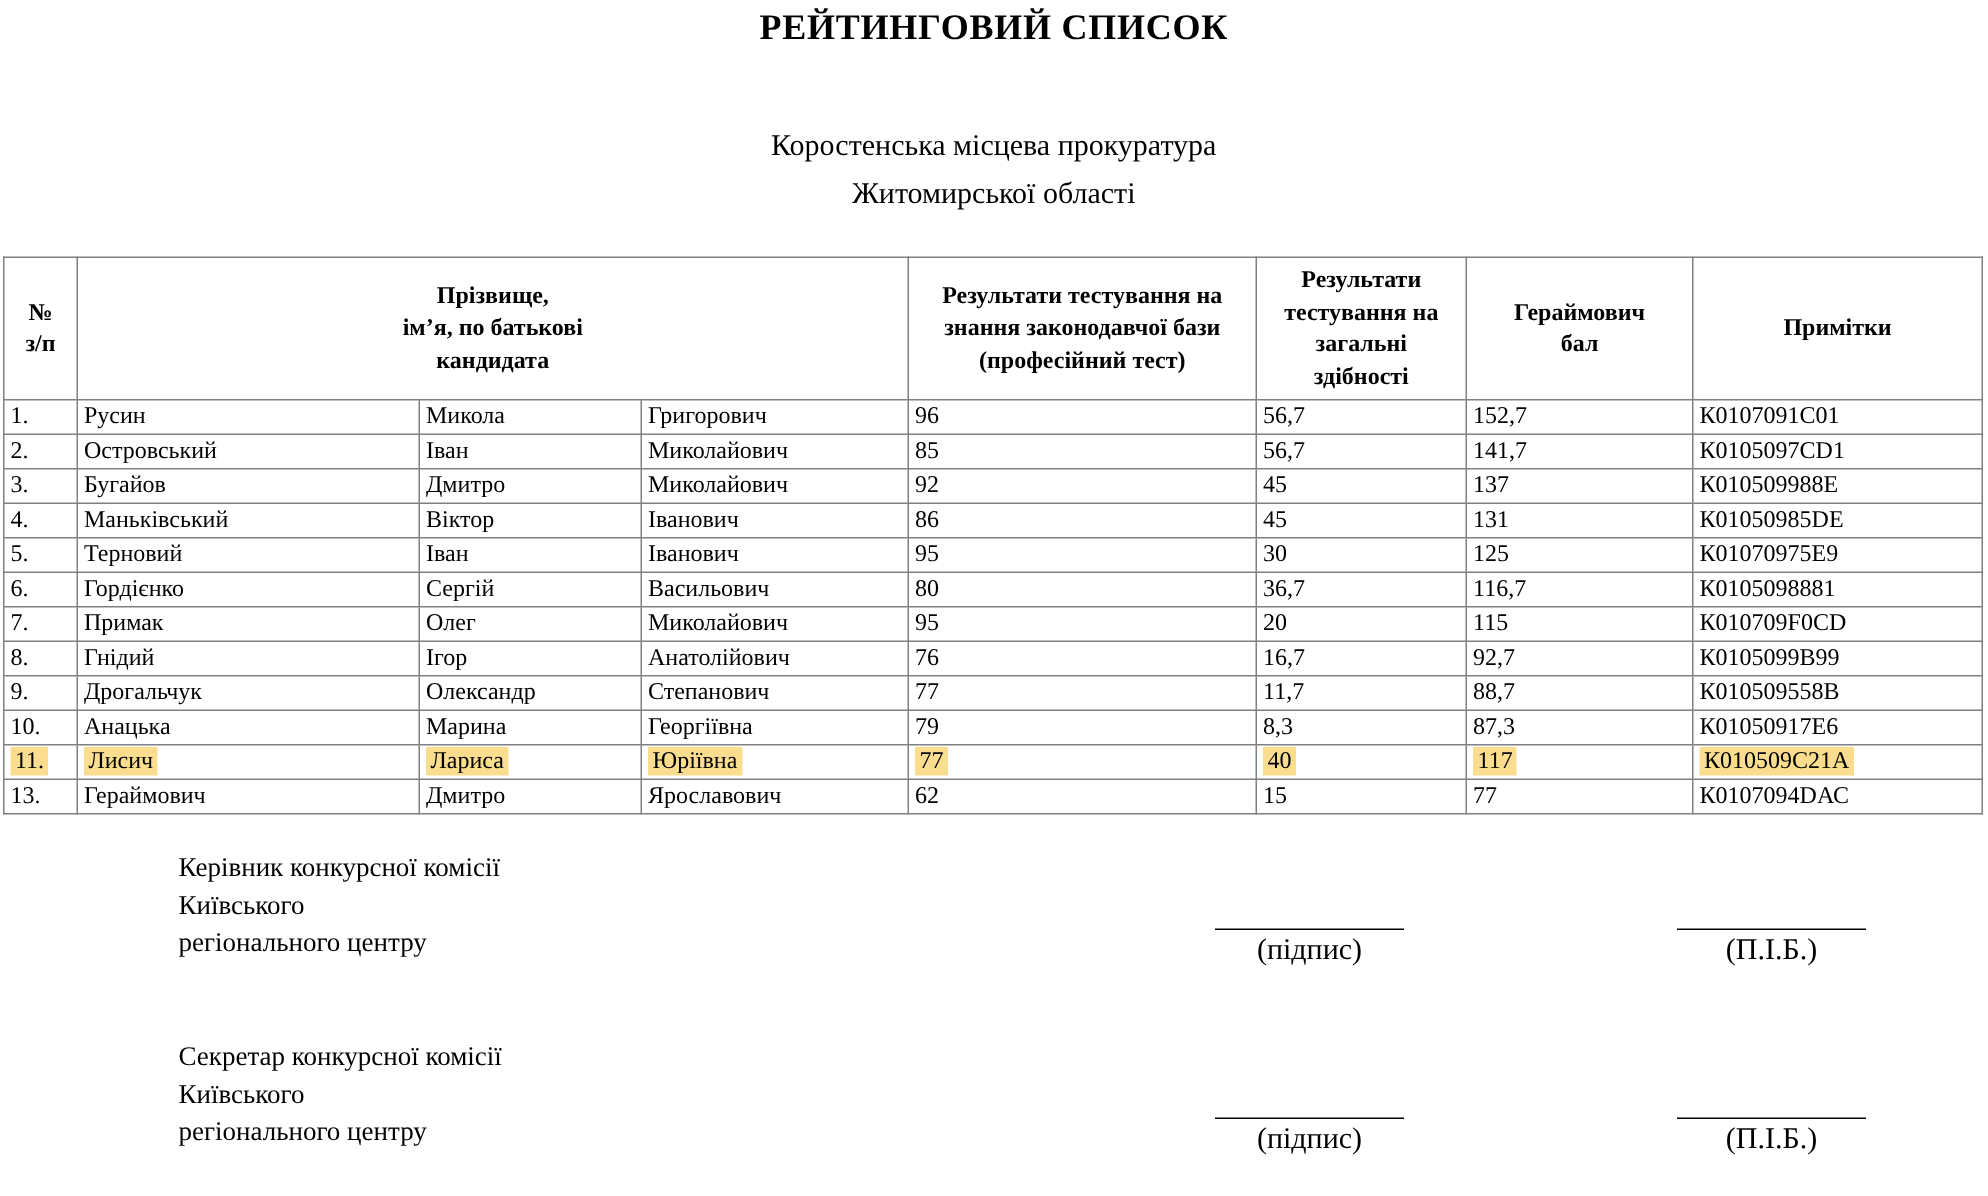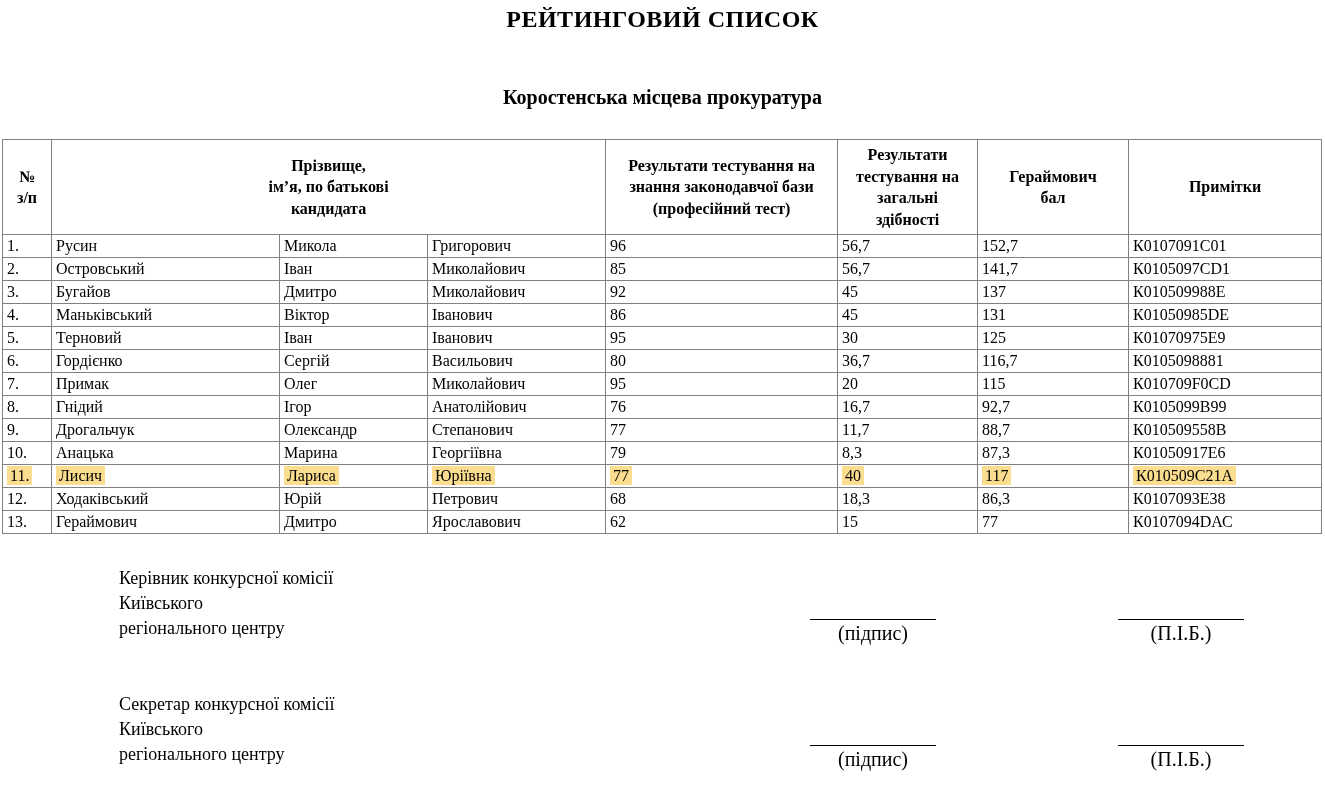--- a/index.html
+++ b/index.html
@@ -19,21 +19,21 @@
     margin-top:6px;
     text-align:center;
     font-size:24px;
     font-weight:bold;
     letter-spacing:0.5px;
   }
   .doc-subtitle{
     margin-top:48px;
     text-align:center;
     font-size:20px;
-    font-weight:bold;
+    font-weight:normal;
     line-height:32px;
   }
   table.rating{
     border-collapse:collapse;
     table-layout:fixed;
     width:1319px;
     margin:26px auto 0 2px;
   }
   table.rating th, table.rating td{
     border:1px solid var(--border);
@@ -89,20 +89,21 @@
   .sig-signature{left:798px;}
   .sig-name{left:1106px;}
 </style>
 </head>
 <body>
 
 <div class="doc-title">РЕЙТИНГОВИЙ СПИСОК</div>
 
 <div class="doc-subtitle">
   <div>Коростенська місцева прокуратура</div>
+  <div>Житомирської області</div>
 </div>
 
 <table class="rating">
   <colgroup>
     <col style="width:49px">
     <col style="width:228px">
     <col style="width:148px">
     <col style="width:178px">
     <col style="width:232px">
     <col style="width:140px">
@@ -228,30 +229,20 @@
         <td class="num"><span class="hl">11.</span></td>
         <td class="left"><span class="hl">Лисич</span></td>
         <td class="left"><span class="hl">Лариса</span></td>
         <td class="left"><span class="hl">Юріївна</span></td>
         <td class="center"><span class="hl">77</span></td>
         <td class="center"><span class="hl">40</span></td>
         <td class="center"><span class="hl">117</span></td>
         <td class="center"><span class="hl">К010509С21А</span></td>
       </tr>
       <tr>
-        <td class="num"><span>12.</span></td>
-        <td class="left"><span>Ходаківський</span></td>
-        <td class="left"><span>Юрій</span></td>
-        <td class="left"><span>Петрович</span></td>
-        <td class="center"><span>68</span></td>
-        <td class="center"><span>18,3</span></td>
-        <td class="center"><span>86,3</span></td>
-        <td class="center"><span>К0107093Е38</span></td>
-      </tr>
-      <tr>
         <td class="num"><span>13.</span></td>
         <td class="left"><span>Гераймович</span></td>
         <td class="left"><span>Дмитро</span></td>
         <td class="left"><span>Ярославович</span></td>
         <td class="center"><span>62</span></td>
         <td class="center"><span>15</span></td>
         <td class="center"><span>77</span></td>
         <td class="center"><span>К0107094DАС</span></td>
       </tr>
     </tbody>

